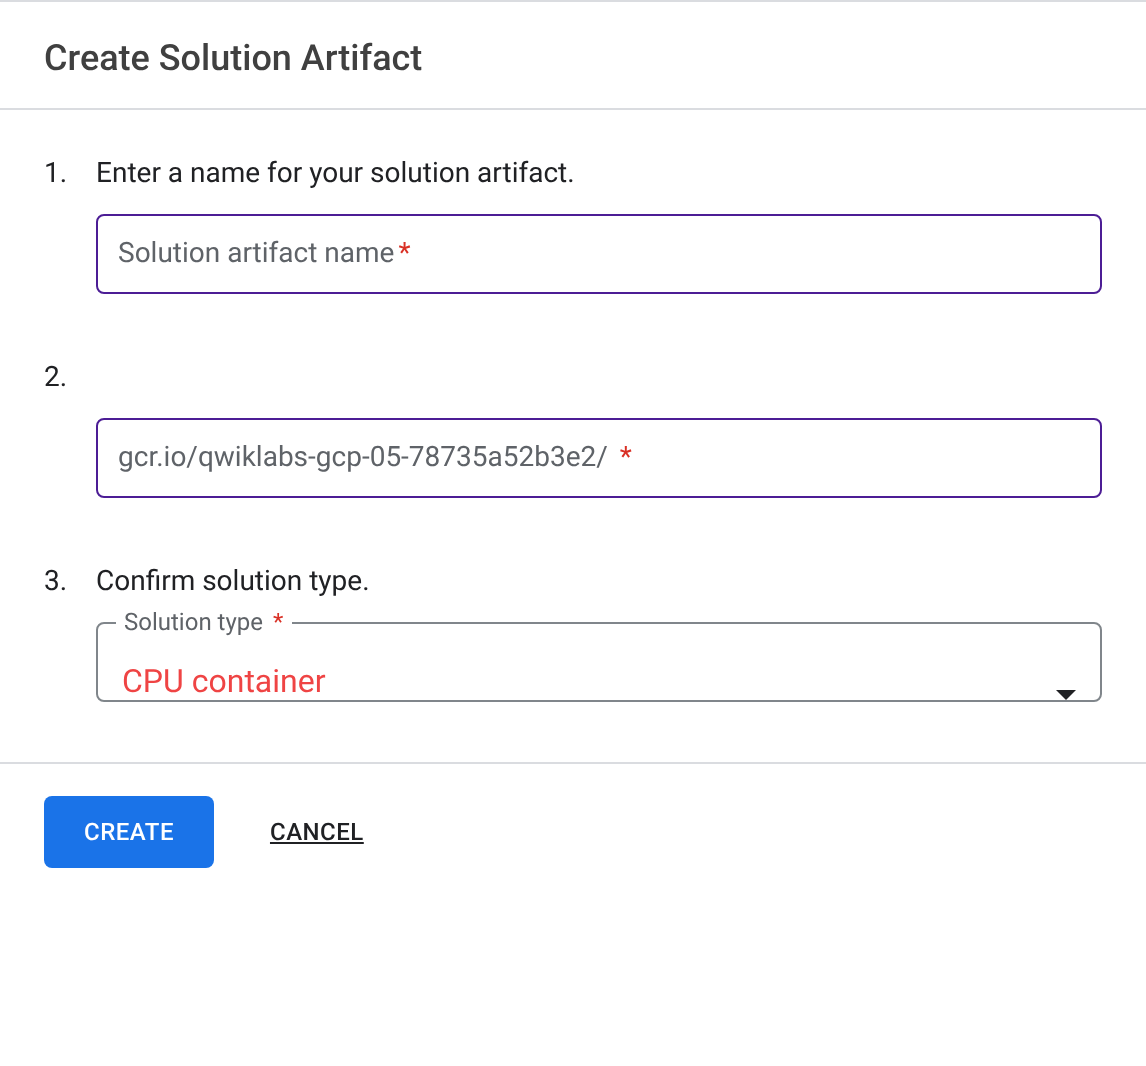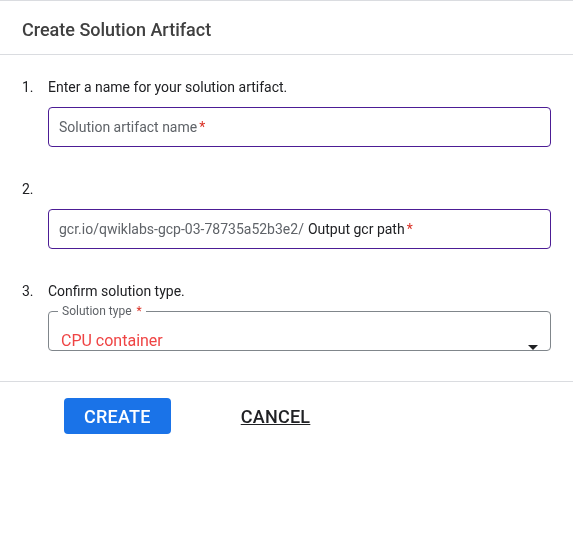--- a/index.html
+++ b/index.html
@@ -99,31 +99,30 @@
       display: block;
     }
     .footer {
       border-top: 1px solid #dadce0;
       padding: 16px 22px;
       display: flex;
       align-items: center;
       gap: 28px;
     }
     .btn {
-      font-size: 18px;
+      font-size: 12px;
       font-weight: 500;
       letter-spacing: .25px;
       text-transform: uppercase;
       border: none;
       cursor: pointer;
       height: 36px;
       padding: 0 20px;
       border-radius: 4px;
       font-family: inherit;
-      margin-left: 42px;
     }
     .btn-primary {
       background: #1a73e8;
       color: #fff;
     }
     .btn-text {
       background: none;
       color: #202124;
       padding: 0;
       text-decoration: underline;
@@ -149,22 +148,21 @@
         <span class="placeholder">Solution artifact name</span>
         <span class="req">*</span>
       </div>
     </div>
 
     <div class="step">
       <span class="step-num">2.</span>
     </div>
     <div class="field-wrap">
       <div class="input-outline">
-        <span class="prefix">gcr.io/qwiklabs-gcp-03-78735a52b3e2/</span>
-        <span class="placeholder-dark">Output gcr path</span>
+        <span class="prefix">gcr.io/qwiklabs-gcp-05-78735a52b3e2/</span>
         <span class="req">*</span>
       </div>
     </div>
 
     <div class="step">
       <span class="step-num">3.</span>
       <span class="step-text">Confirm solution type.</span>
     </div>
     <div class="field-wrap last">
       <div class="select-outline">

